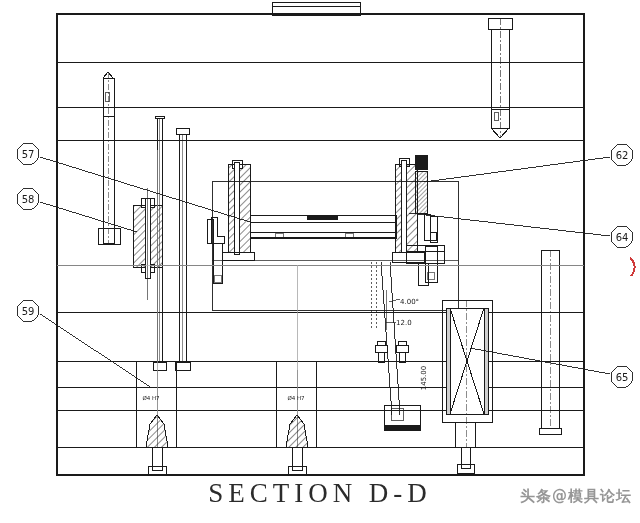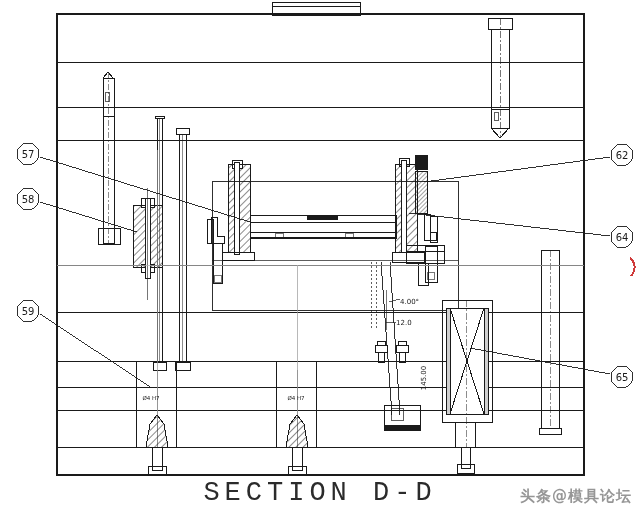--- a/index.html
+++ b/index.html
@@ -2,21 +2,21 @@
 <html><head>
 <meta charset="utf-8">
 <style>
   html,body{margin:0;padding:0;background:#ffffff;}
   body{width:640px;height:523px;position:relative;overflow:hidden;
        font-family:"Liberation Sans",sans-serif;}
   #stage{position:absolute;left:0;top:0;width:640px;height:398px;}
   svg{display:block;}
   .title{
     position:absolute;left:0;top:478px;width:640px;text-align:center;
-    font-family:Liberation Mono, monospace;
+    font-family:Liberation Serif, serif;
     font-size:27px;letter-spacing:5px;color:#2b2b2b;
     white-space:pre;
   }
   .watermark{
     position:absolute;right:8px;top:487px;
     font-family:"DejaVu Sans",sans-serif;
     font-size:15px;font-weight:bold;color:#6e6e6e;opacity:.72;
     letter-spacing:1px;white-space:nowrap;text-align:center;
   }
 </style>

